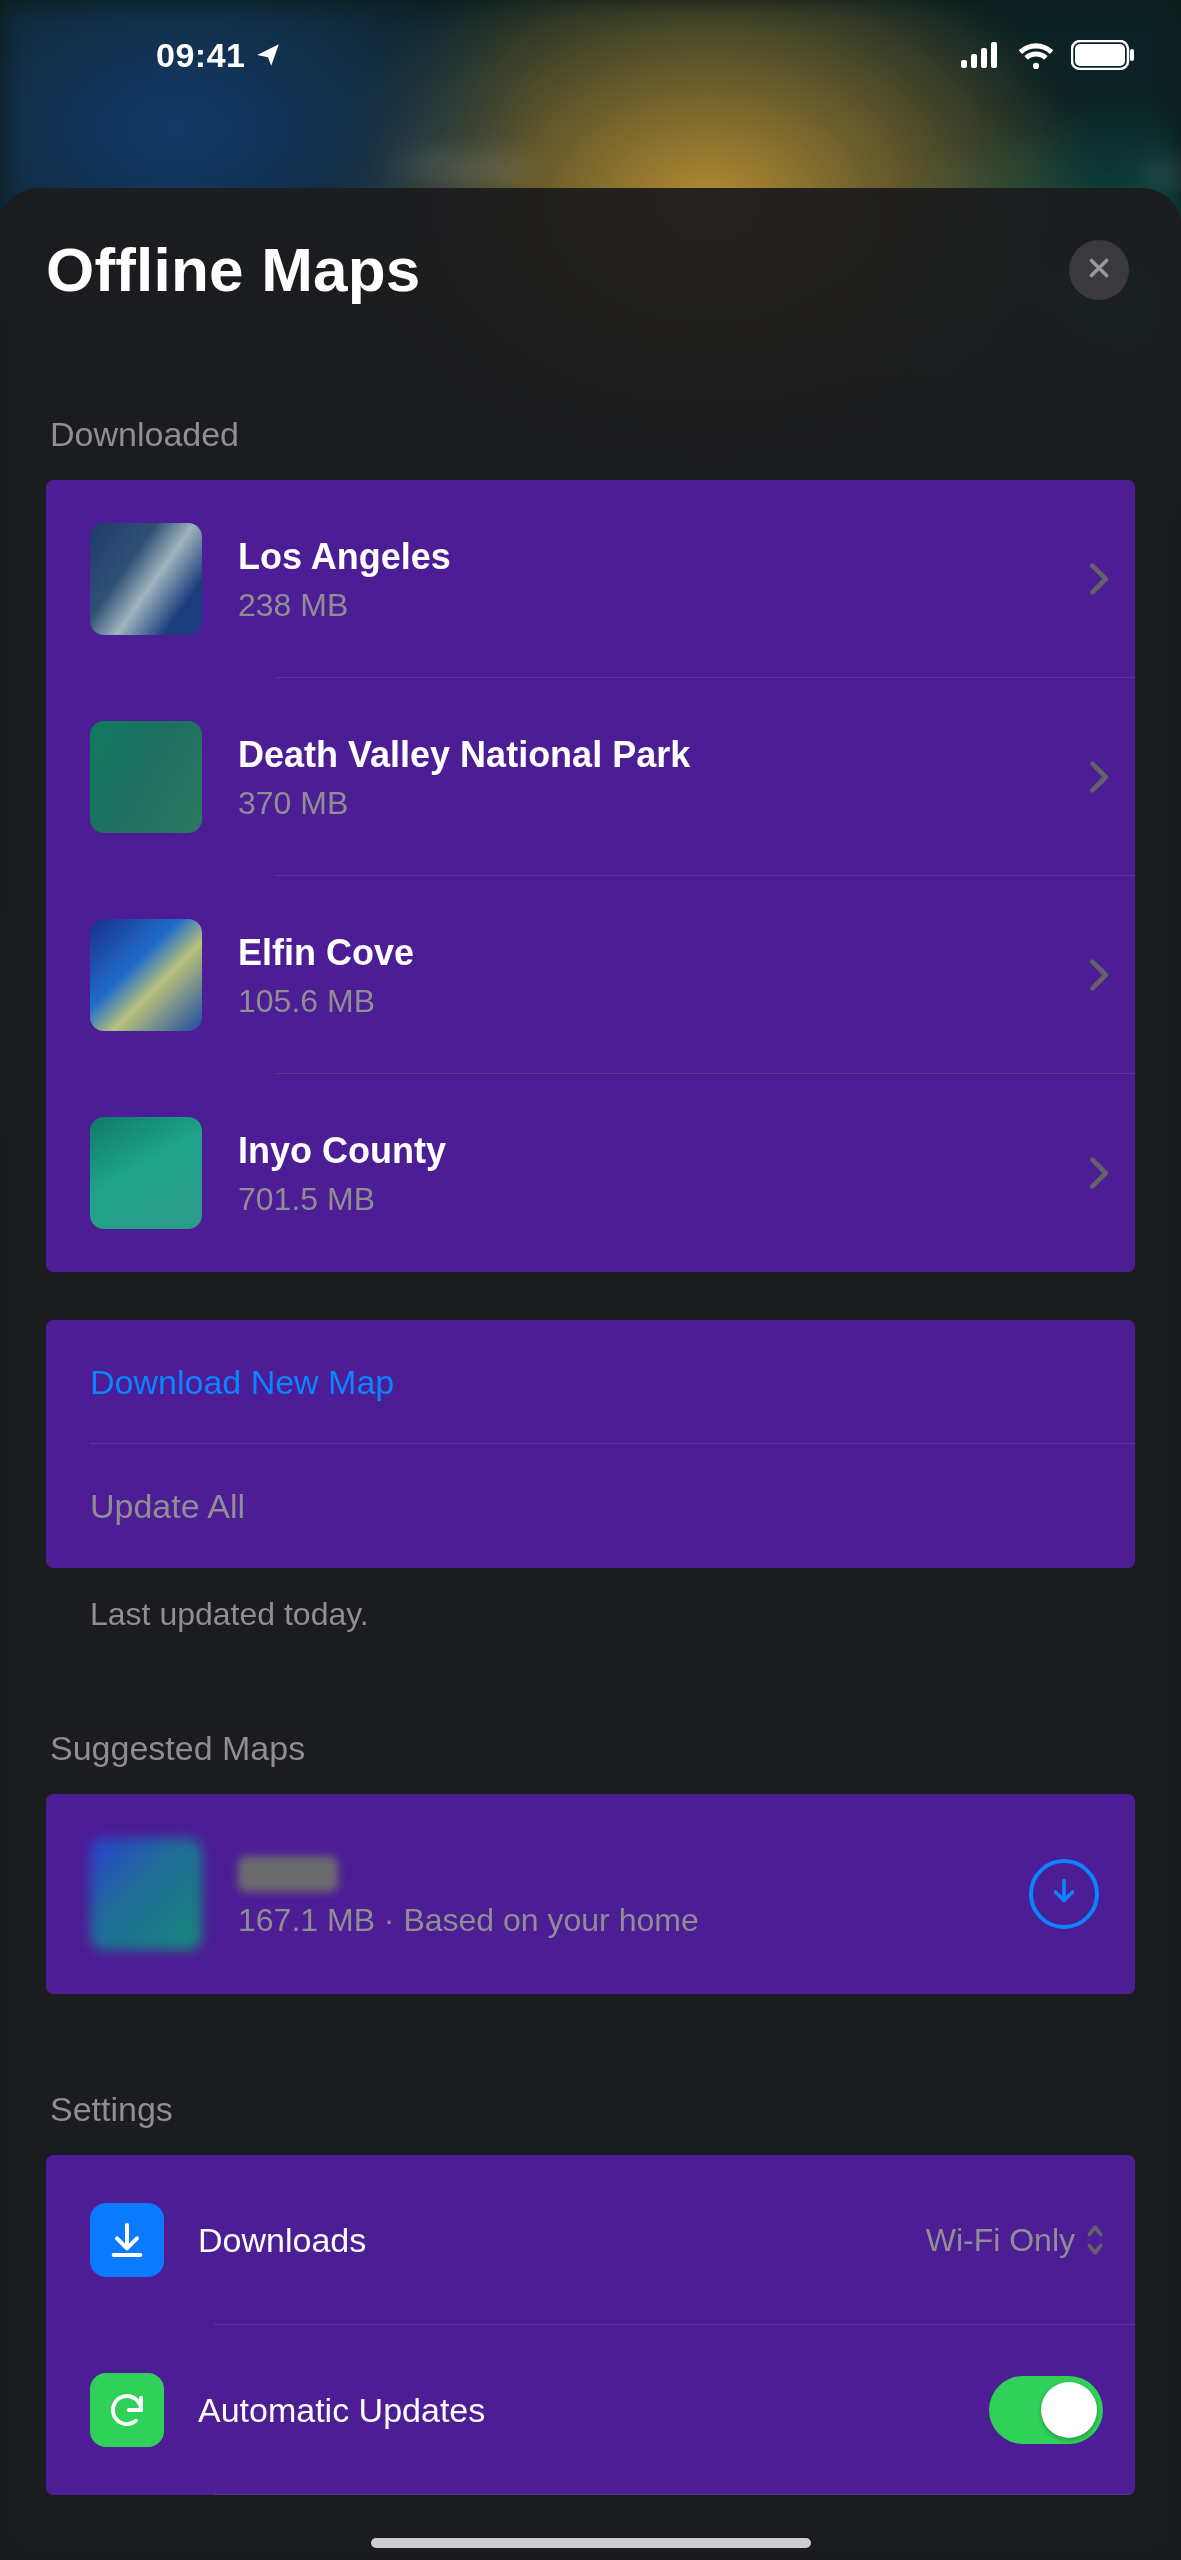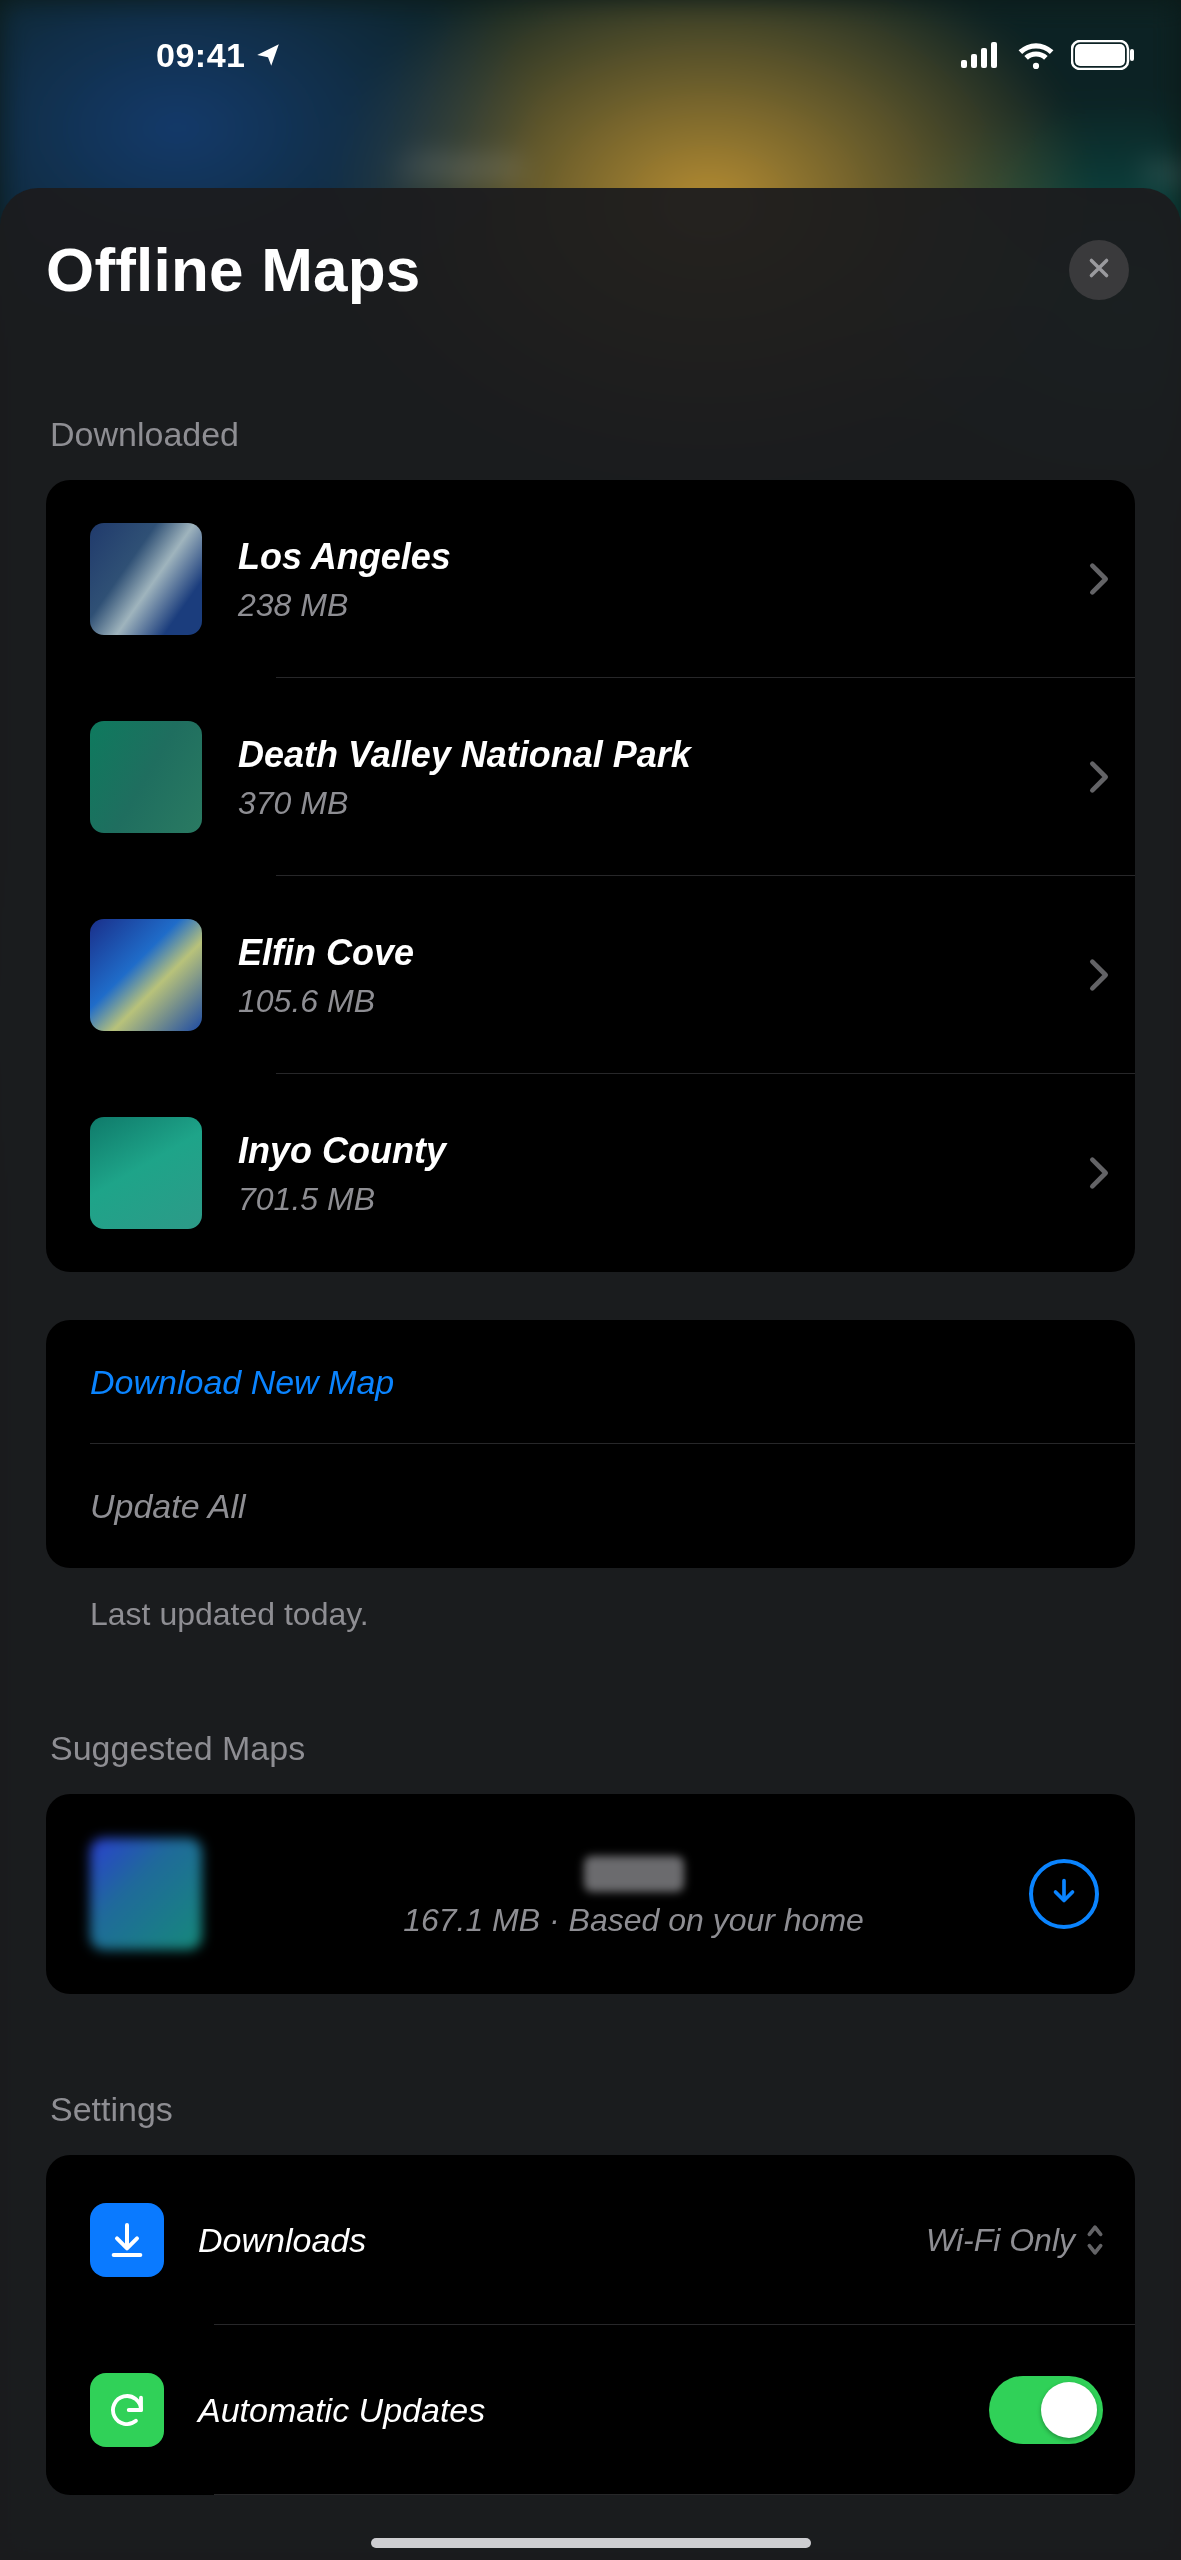--- a/index.html
+++ b/index.html
@@ -62,21 +62,21 @@
   width: 60px; height: 60px; border-radius: 50%;
   background: #3a3a3c; color: #9a9a9e;
   display: flex; align-items: center; justify-content: center;
   margin-right: 6px;
 }
 .close-btn svg { width: 26px; height: 26px; }
 
 .section-label { color: #8e8e93; font-size: 34px; font-weight: 400; margin: 0 0 26px 4px; }
 .footer-note  { color: #8e8e93; font-size: 32px; margin: 28px 0 0 44px; }
 
-.card { background: #000000; border-radius: 24px; overflow: hidden; font-style: italic; }
+.card { background: #4c1d95; border-radius: 7px; overflow: hidden; }
 .card + .card { margin-top: 40px; }
 
 .row {
   display: flex; align-items: center;
   min-height: 198px; padding: 32px 26px 32px 44px;
   position: relative;
 }
 .row-sep::after {
   content: ""; position: absolute; left: 230px; right: 0; bottom: 0;
   height: 1px; background: rgba(120,120,128,0.32);
@@ -137,21 +137,21 @@
   position: absolute; bottom: 12px; left: 50%; transform: translateX(-50%);
   width: 440px; height: 10px; border-radius: 6px; background: #cdcdd1;
 }
 
 
 .set-row { min-height: 170px; }
 .set-row .thumb.icon { margin-right: 34px; }
 .set-row .row-title { font-weight: 400; font-size: 34px; }
 .set-row.row-sep::after { left: 168px; }
 
-.sug-row { min-height: 200px; text-align: center; }
+.sug-row { min-height: 200px; }
 .sug-row .row-title { font-weight: 400; }
 
 </style>
 </head>
 <body>
 
 <div class="backdrop">
   <span class="skag">Skagway</span>
   <span class="tere">Tere</span>
 </div>

